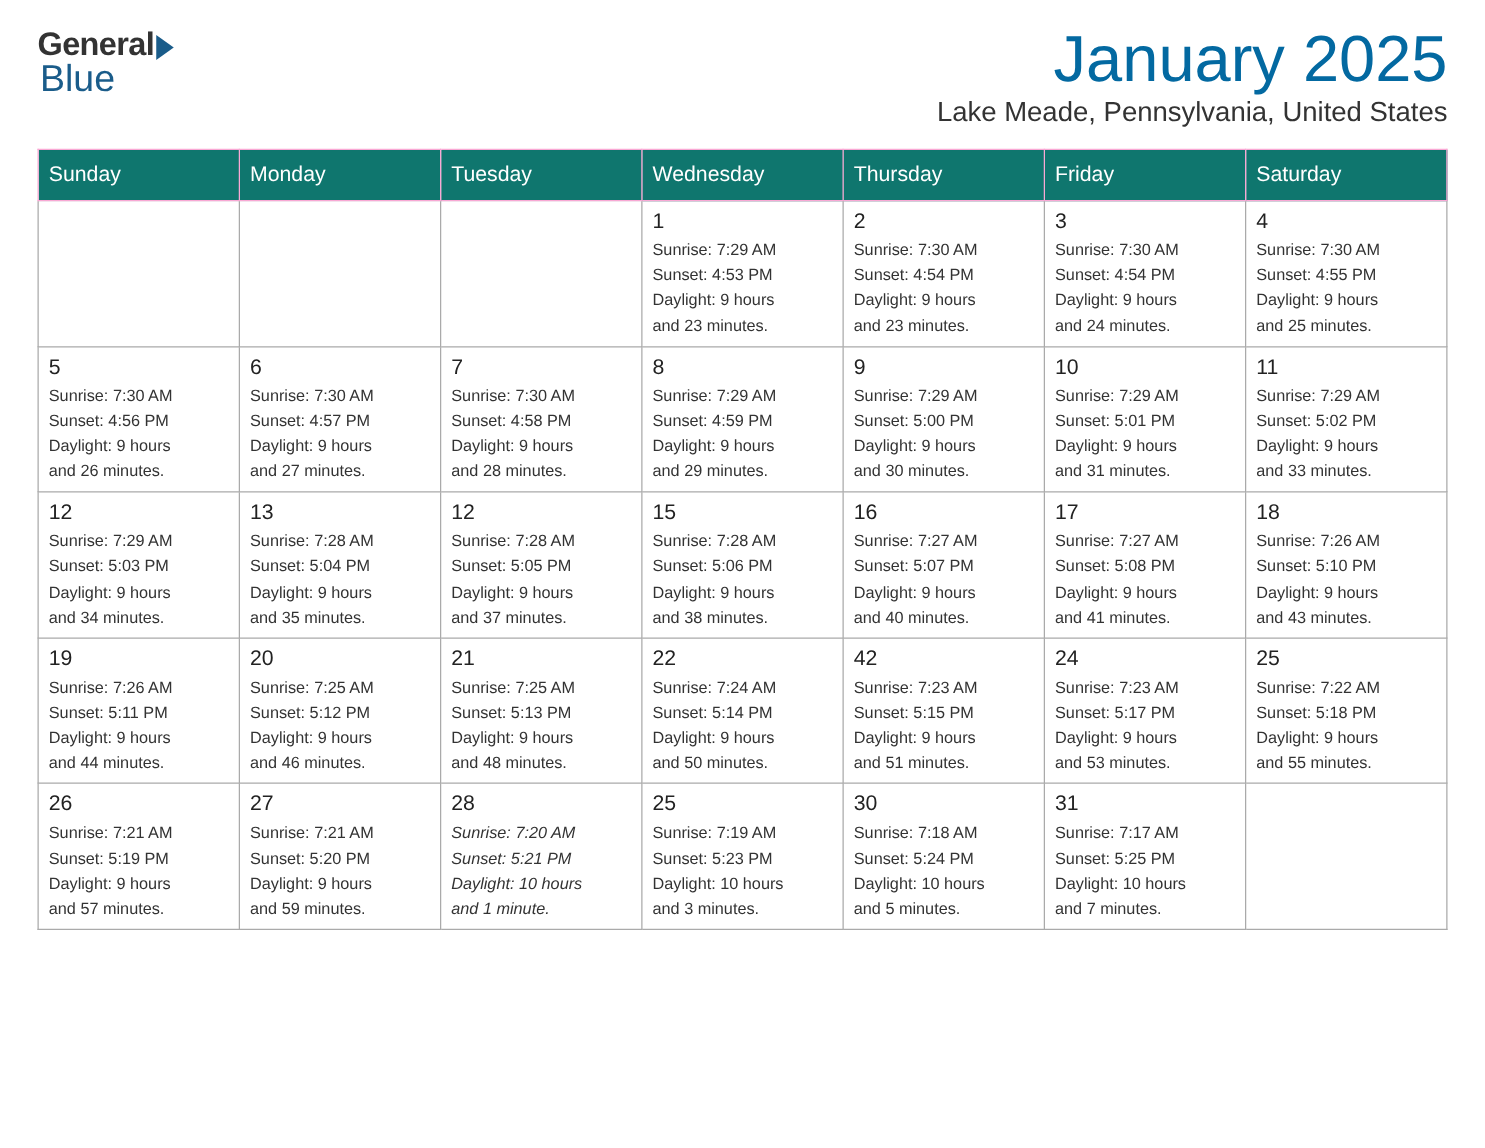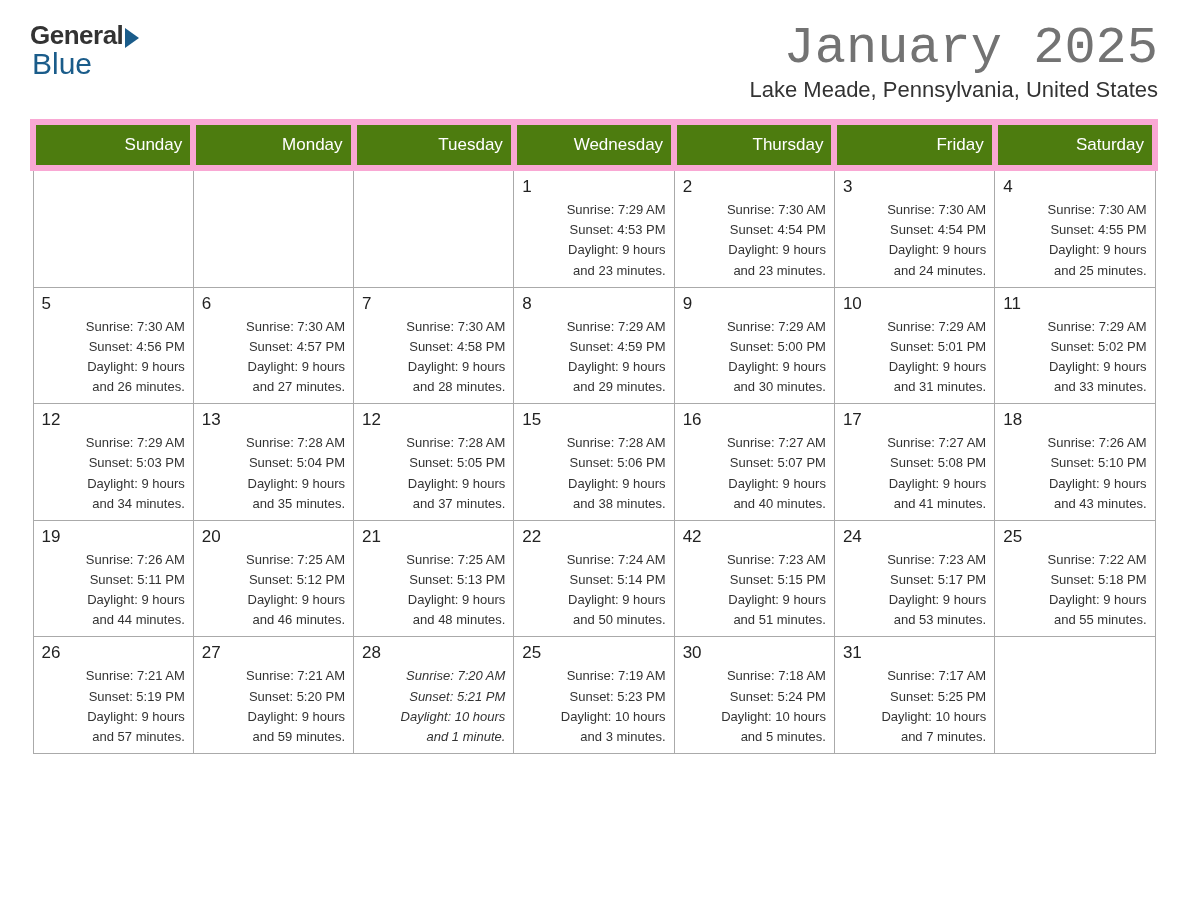--- a/index.html
+++ b/index.html
@@ -46,42 +46,41 @@
       color: #1a5c8a;
       margin-top: -4px;
       margin-left: 2px;
     }
     .title-block {
       text-align: right;
     }
     .month-title {
       font-size: 52px;
       font-weight: normal;
-      color: #737373;
+      color: #0369a1;
       line-height: 1.1;
-      font-family: Liberation Mono, monospace;
     }
     .location-title {
       font-size: 22px;
       color: #333;
       margin-top: 0;
     }
     .calendar {
       width: 100%;
       border-collapse: collapse;
       border: 1px solid #888;
     }
     .calendar th {
-      background-color: #4d7c0f;
+      background-color: #0f766e;
       color: #fff;
       font-size: 17px;
       font-weight: normal;
       padding: 10px 8px;
-      text-align: right;
-      border: 6px solid #f9a8d4;
+      text-align: left;
+      border: 1px solid #f9a8d4;
     }
     .calendar td {
       border: 1px solid #aaa;
       vertical-align: top;
       padding: 6px 8px;
       width: calc(100% / 7);
       min-height: 100px;
       font-size: 13.5px;
       color: #333;
     }
@@ -89,21 +88,20 @@
       font-size: 17px;
       color: #222;
       font-weight: normal;
       display: block;
       margin-bottom: 3px;
     }
     .day-info {
       font-size: 13px;
       color: #333;
       line-height: 1.55;
-      text-align: right;
     }
     .empty-cell {
       background: #fff;
     }
   </style>
 </head>
 <body>
 
 <div class="header">
   <div class="logo">

